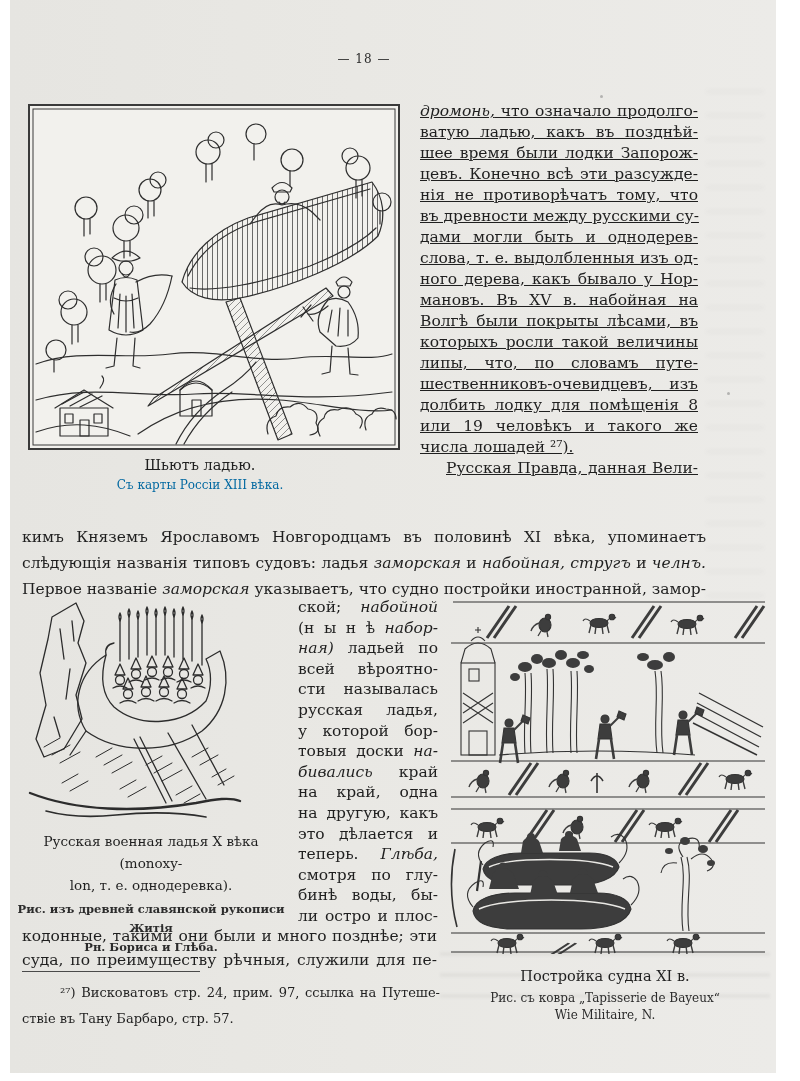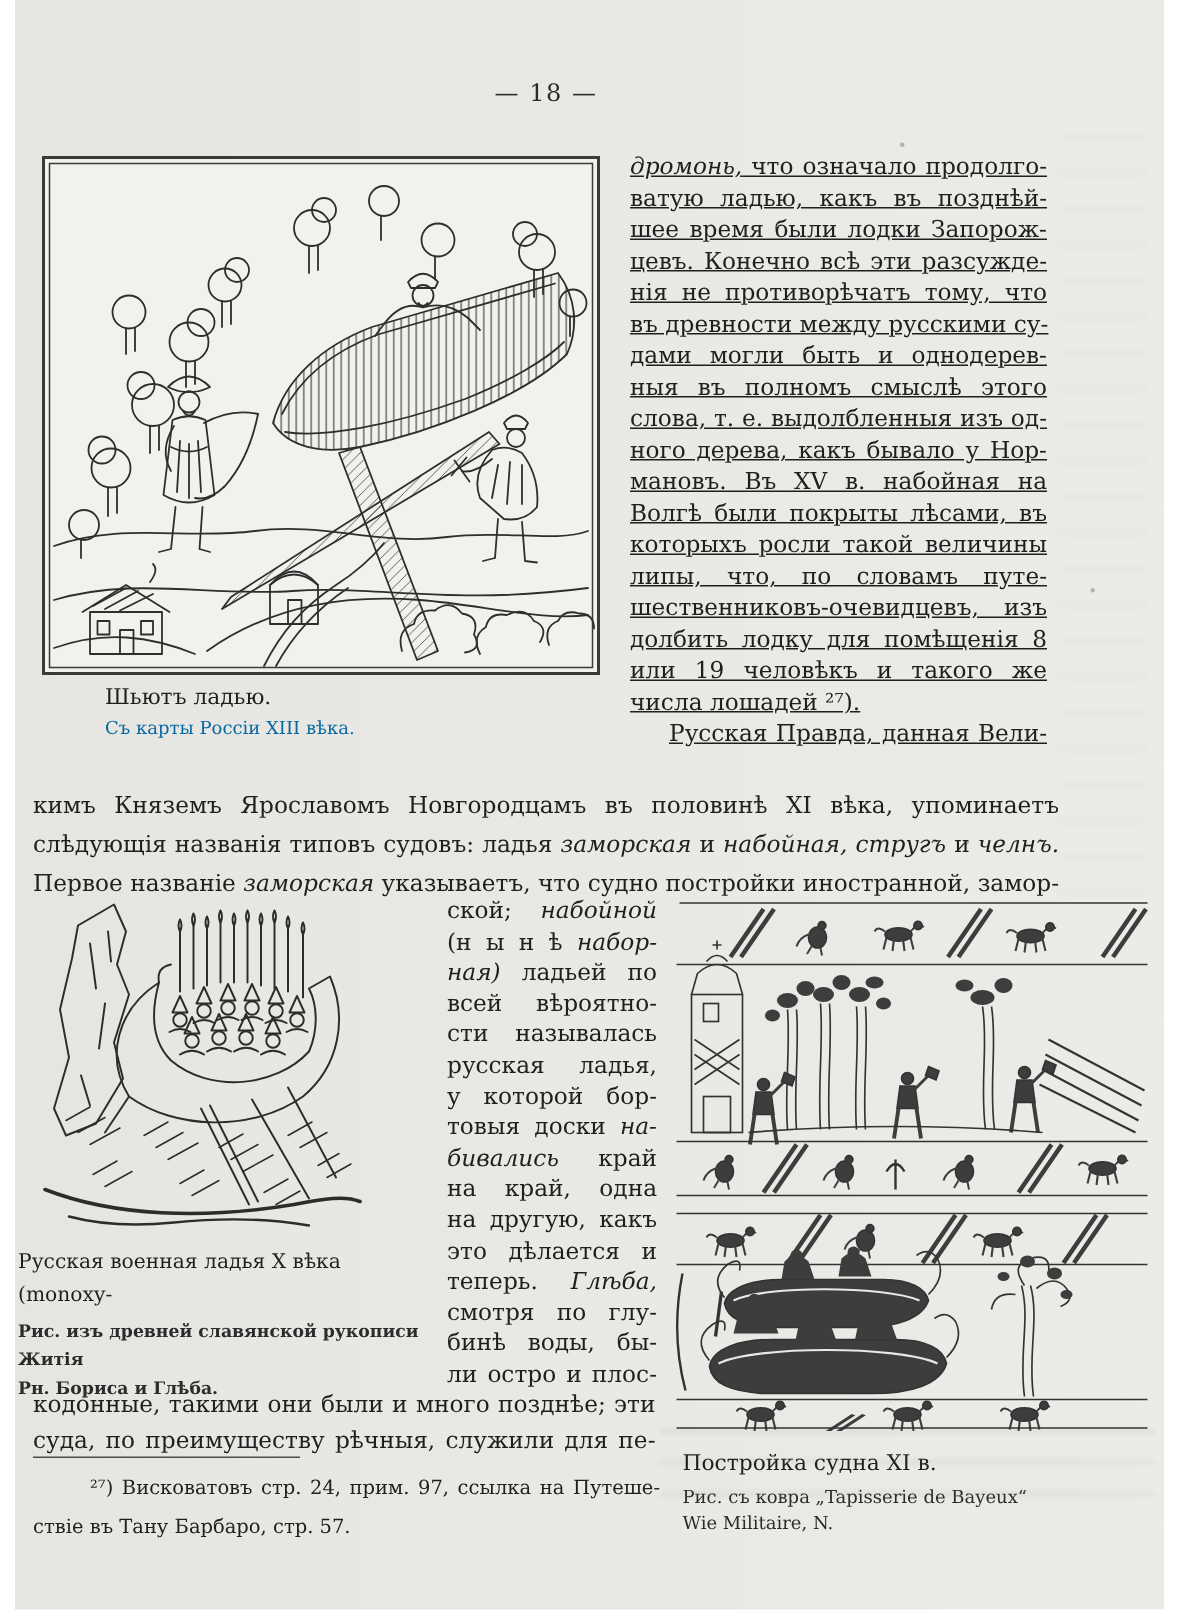--- a/index.html
+++ b/index.html
@@ -5,34 +5,34 @@
   html,body{margin:0;padding:0;}
   body{width:800px;height:1081px;position:relative;background:#ffffff;
        font-family:"DejaVu Serif", serif;color:#1f1f1f;overflow:hidden;}
   .paper{position:absolute;left:10px;top:0;width:766px;height:1073px;
          background:linear-gradient(90deg,#e6e5e1 0%,#e9e8e4 45%,#ecebe8 100%);}
   .abs{position:absolute;}
   .tline{white-space:nowrap;}
   .just{text-align:justify;text-align-last:justify;}
   .ind{padding-left:26px;}
   .it{font-style:italic;}
-  #page-header{left:22px;top:52px;width:684px;text-align:center;font-size:16px;letter-spacing:1px;color:#2a2a2a;}
+  #page-header{left:22px;top:52px;width:684px;text-align:center;font-size:12px;letter-spacing:1px;color:#2a2a2a;}
   #right-col{left:420px;top:101px;width:278px;font-size:15.5px;line-height:21px;text-decoration:underline;}
   #full-top{left:22px;top:524px;width:684px;font-size:15.5px;line-height:26px;}
   #mid-col{left:298px;top:597px;width:140px;font-size:15.5px;line-height:20.6px;}
   #bottom-left{left:22px;top:924px;width:415px;font-size:15.5px;line-height:24px;}
   #footnote{left:22px;top:980px;width:418px;font-size:13px;line-height:26px;}
   #footnote .ind{padding-left:38px;}
   .fnrule{left:22px;top:971px;width:178px;height:1px;background:#4a4a4a;}
   #fig1{left:28px;top:104px;width:372px;height:346px;border:2px solid #3a3a3a;
         background:#f2f1ed;box-sizing:border-box;}
   #fig1 svg,#fig2 svg,#fig3 svg{display:block;width:100%;height:100%;}
   #fig2{left:16px;top:597px;width:232px;height:228px;}
   #fig3{left:447px;top:597px;width:323px;height:357px;}
-  .capblock{text-align:left;}
+  .capblock{text-align:center;}
   #fig1-caption{left:70px;top:457px;width:260px;}
   #fig1-caption .cap-title{font-size:14.5px;}
   #fig1-caption .cap-sub{font-size:12px;margin-top:5px;color:#0369a1;}
   #fig2-caption{left:12px;top:830px;width:278px;}
   #fig2-caption .cap-l{font-size:13.5px;line-height:22px;}
   #fig2-caption .credit{font-size:11.5px;line-height:19px;font-weight:600;margin-top:4px;color:#2b2b2b;}
   #fig3-caption{left:455px;top:968px;width:300px;}
   #fig3-caption .cap-title{font-size:14.5px;}
   #fig3-caption .credit{font-size:12px;line-height:17px;margin-top:6px;color:#2b2b2b;}
   .bleed1{left:440px;top:952px;width:330px;height:62px;opacity:0.06;filter:blur(1.5px);
@@ -174,21 +174,20 @@
 </div>
 
 <div class="abs" id="right-col">
     <div class="tline just"><span class="it">дромонь,</span><span> что означало продолго-</span></div>
     <div class="tline just"><span>ватую ладью, какъ въ позднѣй-</span></div>
     <div class="tline just"><span>шее время были лодки Запорож-</span></div>
     <div class="tline just"><span>цевъ. Конечно всѣ эти разсужде-</span></div>
     <div class="tline just"><span>нія не противорѣчатъ тому, что</span></div>
     <div class="tline just"><span>въ древности между русскими су-</span></div>
     <div class="tline just"><span>дами могли быть и однодерев-</span></div>
-    <div class="tline just"><span>ныя въ полномъ смыслѣ этого</span></div>
     <div class="tline just"><span>слова, т. е. выдолбленныя изъ од-</span></div>
     <div class="tline just"><span>ного дерева, какъ бывало у Нор-</span></div>
     <div class="tline just"><span>мановъ. Въ XV в. набойная на</span></div>
     <div class="tline just"><span>Волгѣ были покрыты лѣсами, въ</span></div>
     <div class="tline just"><span>которыхъ росли такой величины</span></div>
     <div class="tline just"><span>липы, что, по словамъ путе-</span></div>
     <div class="tline just"><span>шественниковъ-очевидцевъ, изъ</span></div>
     <div class="tline just"><span>долбить лодку для помѣщенія 8</span></div>
     <div class="tline just"><span>или 19 человѣкъ и такого же</span></div>
     <div class="tline"><span>числа лошадей ²⁷).</span></div>
@@ -301,20 +300,21 @@
       <path d="M160,198 l16,-9 M168,206 l16,-9"></path>
       <path d="M196,180 l14,-8 M202,188 l16,-9"></path>
       <path d="M14,196 C60,214 120,216 180,206 C200,202 214,200 224,204" stroke-width="2.4"></path>
       <path d="M30,214 q30,8 70,4 q50,-5 90,2" stroke-width="1.6"></path>
     </g>
   </g>
 </svg>
 </div>
 <div class="abs capblock" id="fig2-caption">
   <div class="cap-l"><span>Русская военная ладья X вѣка (monoxy-</span></div>
+  <div class="cap-l"><span>lon, т. е. однодеревка).</span></div>
   <div class="credit"><span>Рис. изъ древней славянской рукописи Житія</span></div>
   <div class="credit" style="margin-top:0;"><span>Рн. Бориса и Глѣба.</span></div>
 </div>
 
 <div class="abs" id="fig3">
 <svg viewBox="0 0 323 357">
   <defs>
     <g id="quad">
       <ellipse cx="0" cy="0" rx="9" ry="4.5" fill="#3d3d3d"></ellipse>
       <path d="M-8,2 l-2,8 M-3,3 l-1,8 M3,3 l1,8 M8,2 l2,8" stroke="#3d3d3d" stroke-width="1.4"></path>

